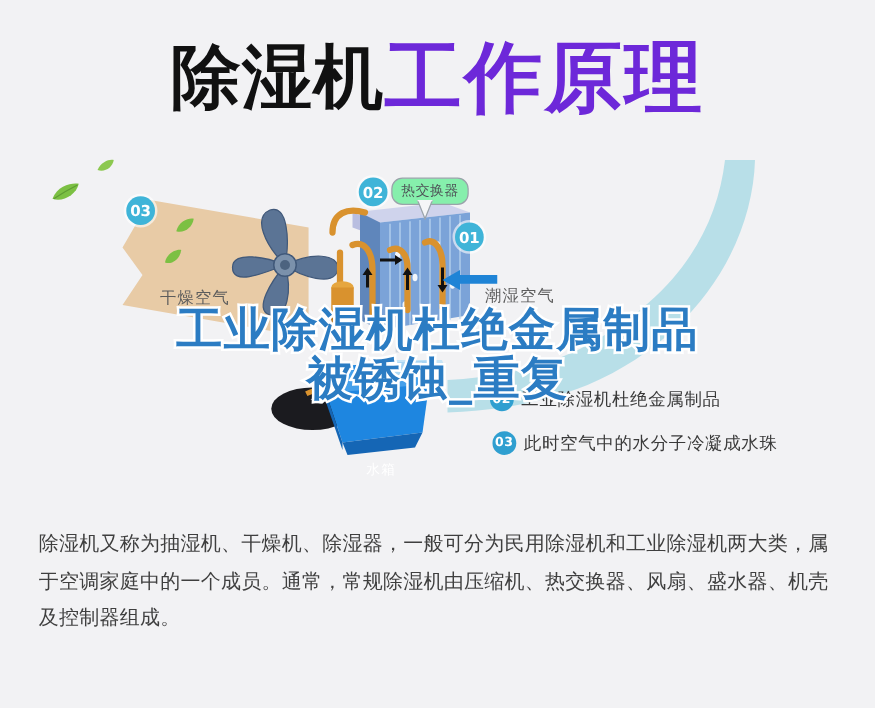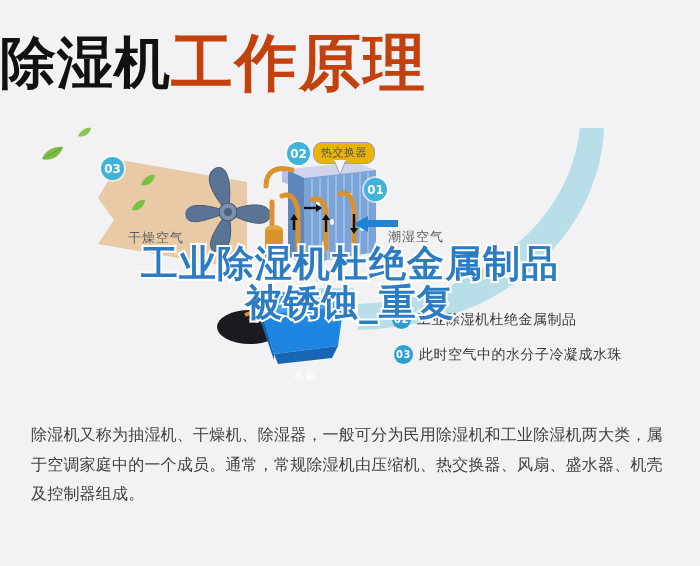--- a/index.html
+++ b/index.html
@@ -8,30 +8,30 @@
     background:#f2f2f4;
     font-family:"Liberation Sans","DejaVu Sans",sans-serif;
     overflow:hidden;
     position:relative;
   }
   .page{position:relative;width:700px;height:566px;background:#f2f2f4;overflow:hidden;}
 
   
   .header{
     position:absolute;left:0;top:18px;width:700px;height:90px;
-    display:flex;align-items:center;justify-content:flex-start;
+    display:flex;align-items:center;justify-content:center;
   }
   .hdr-a{
     font-family:"DejaVu Sans","Liberation Sans",sans-serif;
     font-size:56px;font-weight:bold;color:#111;letter-spacing:1px;
     line-height:1;
   }
   .hdr-b{
     font-family:"Liberation Serif","DejaVu Serif",serif;
-    font-size:62px;font-weight:bold;color:#c2410c;letter-spacing:2px;
+    font-size:62px;font-weight:bold;color:#6d28d9;letter-spacing:2px;
     line-height:1;
   }
 
   
   .diagram{position:absolute;left:0;top:118px;width:700px;height:285px;}
 
   
   .arc{
     position:absolute;right:88px;top:8px;width:260px;height:210px;
     border:0;overflow:hidden;pointer-events:none;
@@ -85,21 +85,21 @@
     position:absolute;color:#5c5c5c;font-size:13px;letter-spacing:1px;
     font-family:"DejaVu Sans","Liberation Sans",sans-serif;white-space:nowrap;margin-top:15px;
   }
   .lbl-dry{left:128px;top:96px;}
   .lbl-humid{left:388px;top:95px;}
 
   
   .callout{
     position:absolute;left:313px;top:24px;
     padding:2px 7px 3px 7px;border:1px solid #9aa3aa;border-radius:9px;
-    background:#eab308;color:#4e5357;font-size:11px;letter-spacing:.5px;
+    background:#86efac;color:#4e5357;font-size:11px;letter-spacing:.5px;
     font-family:"DejaVu Sans","Liberation Sans",sans-serif;white-space:nowrap;
   }
   .callout-tail{
     position:absolute;left:333px;top:42px;width:14px;height:16px;
   }
   .callout-tail svg{display:block;}
 
   
   .bullet-line{
     position:absolute;display:flex;align-items:center;gap:6px;

